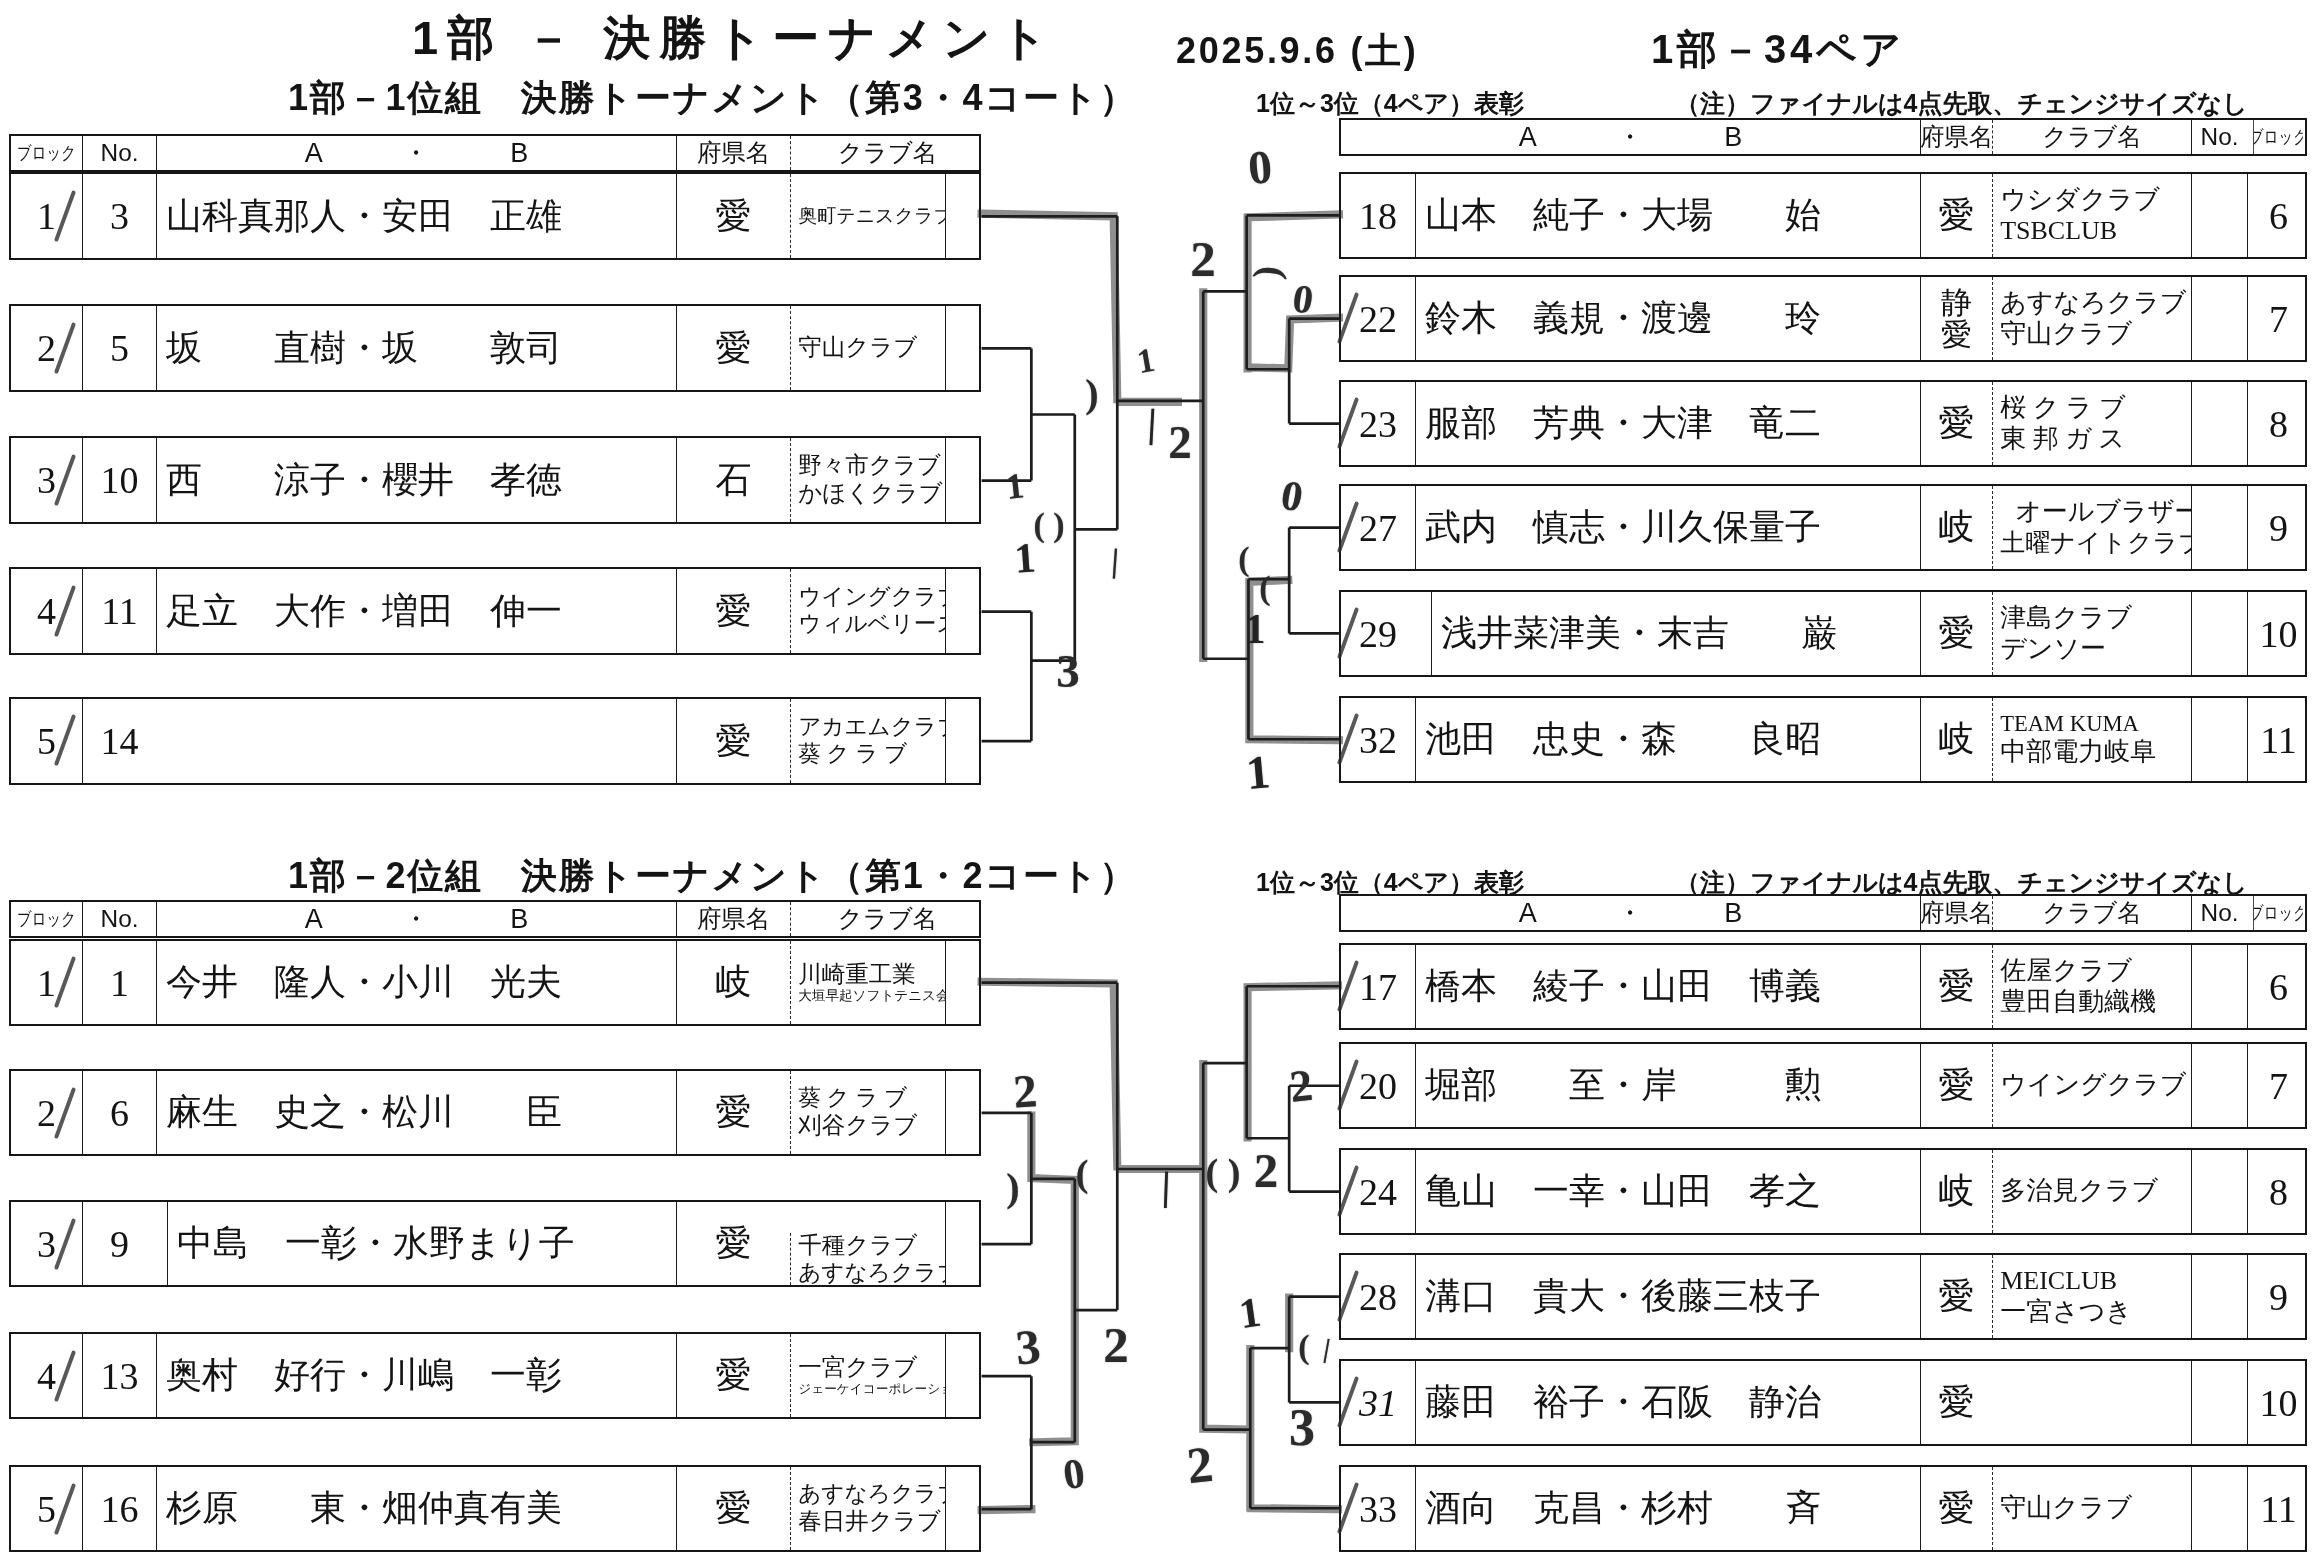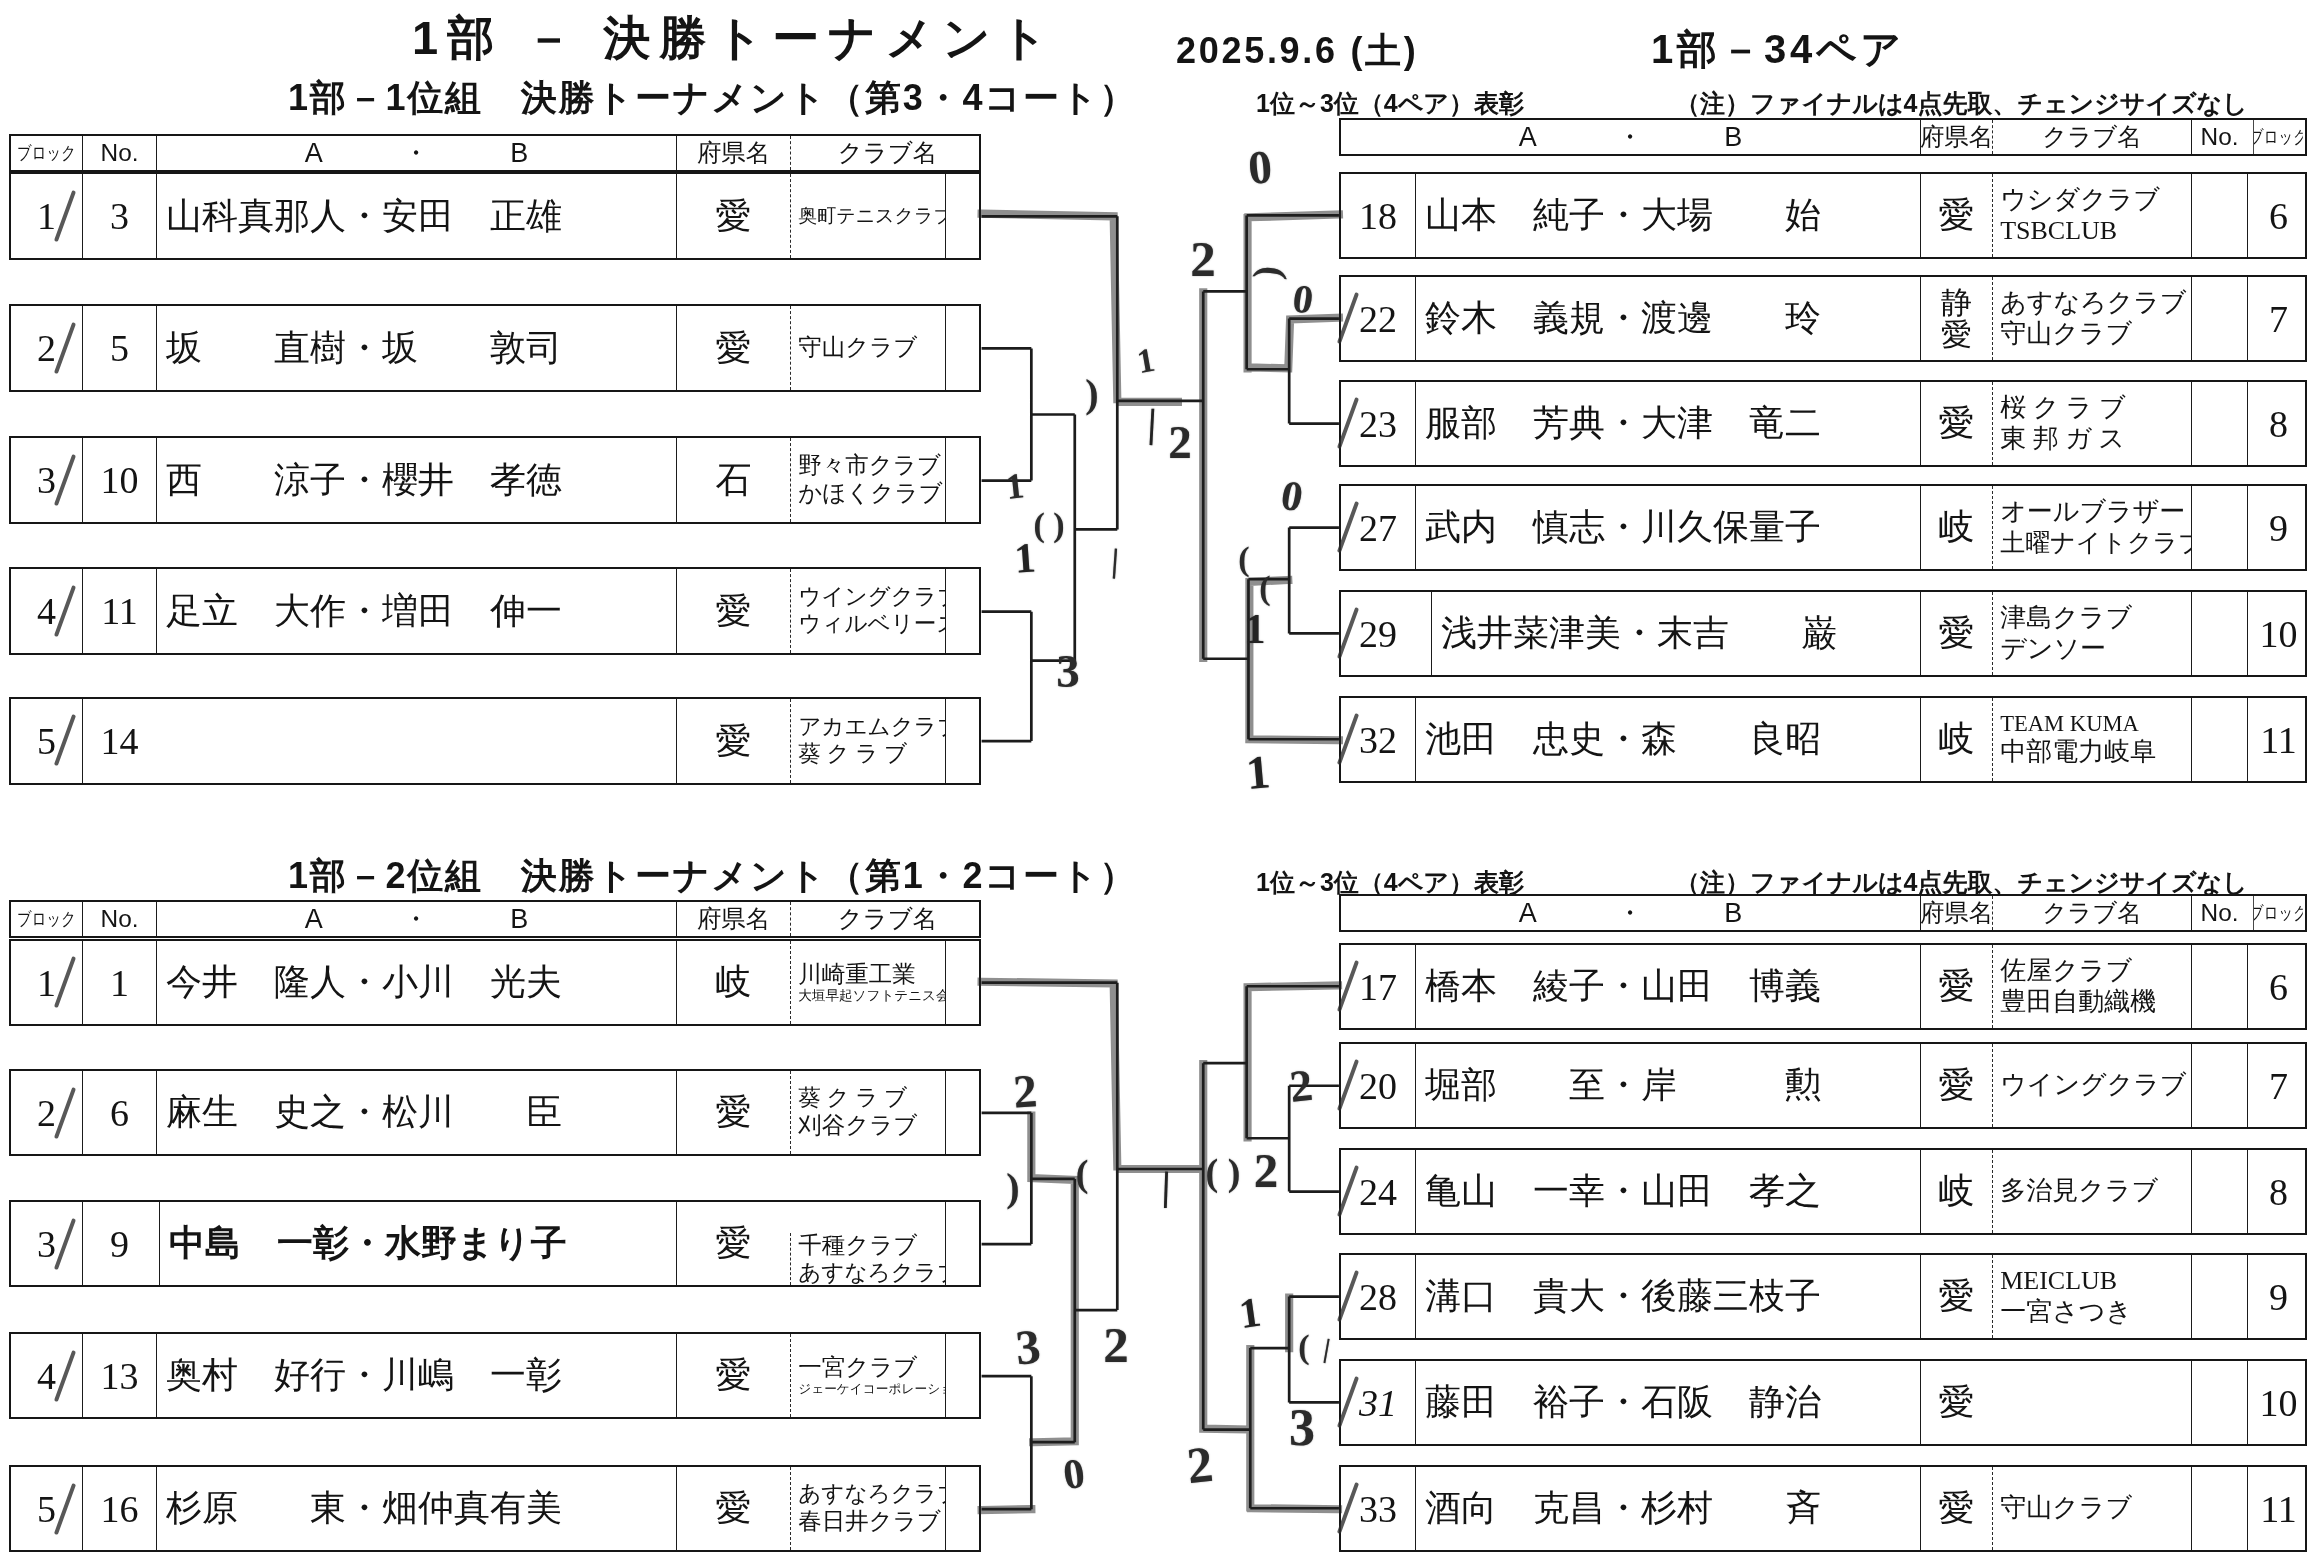--- a/index.html
+++ b/index.html
@@ -154,21 +154,21 @@
         <div class="cell bl-s" style="left: 850px; width: 56px;"></div>
         <div class="cell numcell bl-s" style="left: 906px; width: 62px;">8</div>
       </div>
       <div class="slash" style="left: 1346px; top: 396px; height: 54px;"></div>
       <div class="box" style="left: 1339px; top: 484px; width: 968px; height: 87px;">
         <div class="cell numcell" style="left: 0px; width: 74px;">27</div>
         <div class="cell names bl-s" style="left: 74px; width: 505px;">武内　慎志・川久保量子</div>
         <div class="cell prefcell bl-s" style="left: 579px; width: 72px; font-size: 36px;">
           <span>岐</span>
         </div>
-        <div class="cell clubcell bl-d" style="left: 651px; width: 199px;"><span style="font-size: 26px;">オールブラザー</span><span style="font-size: 25px;">土曜ナイトクラブ</span></div>
+        <div class="cell clubcell bl-d" style="left: 651px; width: 199px;"><span style="font-size: 26px; margin-left: 15px;">オールブラザー</span><span style="font-size: 25px;">土曜ナイトクラブ</span></div>
         <div class="cell bl-s" style="left: 850px; width: 56px;"></div>
         <div class="cell numcell bl-s" style="left: 906px; width: 62px;">9</div>
       </div>
       <div class="slash" style="left: 1346px; top: 500px; height: 54px;"></div>
       <div class="box" style="left: 1339px; top: 590px; width: 968px; height: 87px;">
         <div class="cell numcell" style="left: 0px; width: 74px;">29</div>
         <div class="cell names bl-s" style="left: 90px; width: 505px;">浅井菜津美・末吉　　巌</div>
         <div class="cell prefcell bl-s" style="left: 579px; width: 72px; font-size: 36px;">
           <span>愛</span>
         </div>
@@ -213,21 +213,21 @@
         <div class="cell prefcell bl-s" style="left: 665px; width: 114px; font-size: 36px;">
           <span>愛</span>
         </div>
         <div class="cell clubcell bl-d" style="left: 779px; width: 155px;"><span style="font-size: 22.6px;">葵 ク ラ ブ</span><span style="font-size: 23.5px;">刈谷クラブ</span></div>
         <div class="cell bl-s" style="left: 934px; width: 39px;"></div>
       </div>
       <div class="slash" style="left: 63px; top: 1086px; height: 54px;"></div>
       <div class="box" style="left: 9px; top: 1200px; width: 972px; height: 87px;">
         <div class="cell numcell" style="left: 0px; width: 71px;">3</div>
         <div class="cell numcell bl-s" style="left: 71px; width: 74px;">9</div>
-        <div class="cell names bl-s" style="left: 148px; width: 520px; font-weight: bold;">中島　一彰・水野まり子</div>
+        <div class="cell names bl-s" style="left: 156px; width: 520px;">中島　一彰・水野まり子</div>
         <div class="cell prefcell bl-s" style="left: 665px; width: 114px; font-size: 36px;">
           <span>愛</span>
         </div>
         <div class="cell clubcell bl-d" style="left: 779px; width: 155px; margin-top: 31px;"><span style="font-size: 23.5px;">千種クラブ</span><span style="font-size: 22.6px;">あすなろクラブ</span></div>
         <div class="cell bl-s" style="left: 934px; width: 39px;"></div>
       </div>
       <div class="slash" style="left: 63px; top: 1217px; height: 54px;"></div>
       <div class="box" style="left: 9px; top: 1332px; width: 972px; height: 87px;">
         <div class="cell numcell" style="left: 0px; width: 71px;">4</div>
         <div class="cell numcell bl-s" style="left: 71px; width: 74px;">13</div>

